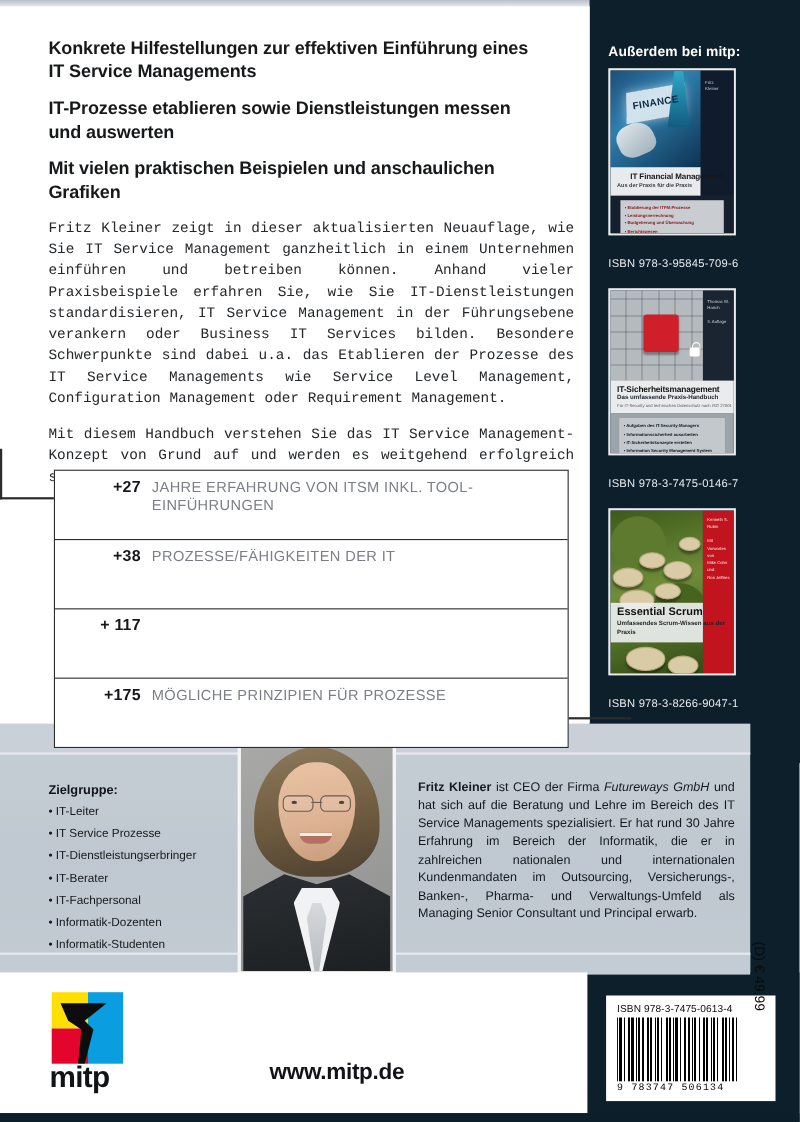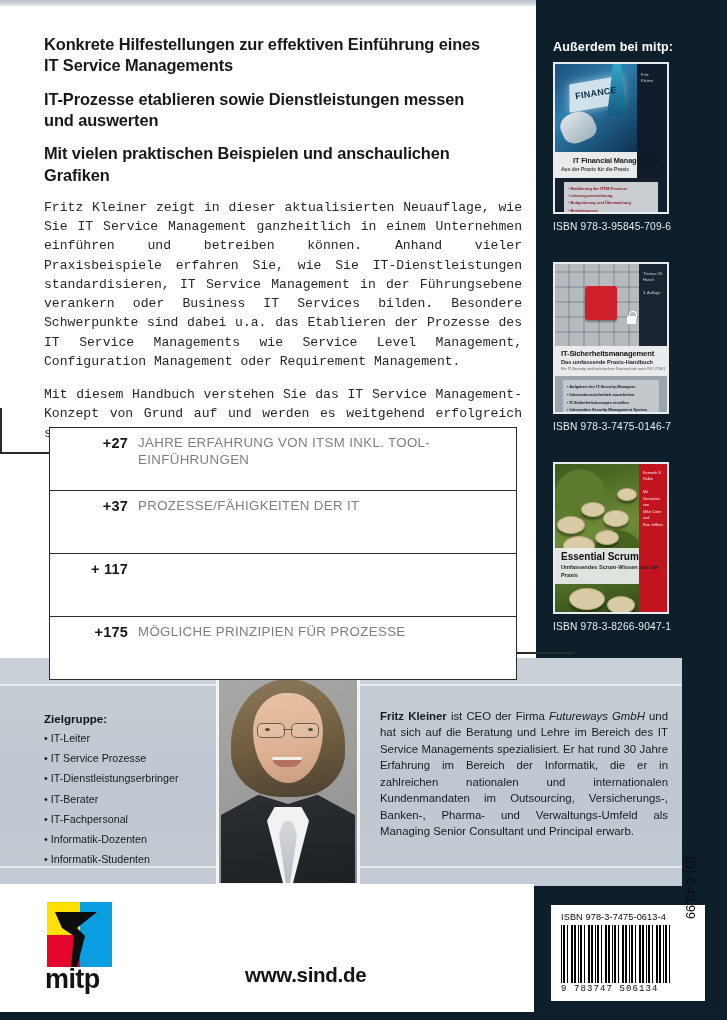--- a/index.html
+++ b/index.html
@@ -148,21 +148,21 @@
   }
   .promo-thumb{
     width:116px; height:152px;
     border:2.5px solid #e9ebed;
     box-sizing:border-box;
     position:relative;
     overflow:hidden;
     background:#1b2a3a;
   }
   .promo-isbn{
-    margin-top:7px;
+    margin-top:21px;
     font-size:10.2px;
     color:#e9ecef;
     letter-spacing:0.2px;
     white-space:nowrap;
   }
   .p1{ top:62px; }
   .p2{ top:262px; }
   .p3{ top:462px; }
 
   
@@ -513,21 +513,21 @@
   <div class="stats-wrap">
     <div class="rule-left"></div>
     <div class="rule-left-v"></div>
     <div class="rule-right"></div>
     <div class="stats-box">
       <div class="stat-row">
         <div class="stat-num">+27</div>
         <div class="stat-label">JAHRE ERFAHRUNG VON ITSM INKL. TOOL-EINFÜHRUNGEN</div>
       </div>
       <div class="stat-row">
-        <div class="stat-num">+37</div>
+        <div class="stat-num">+38</div>
         <div class="stat-label">PROZESSE/FÄHIGKEITEN DER IT</div>
       </div>
       <div class="stat-row">
         <div class="stat-num">+ 117</div>
       </div>
       <div class="stat-row">
         <div class="stat-num">+175</div>
         <div class="stat-label">MÖGLICHE PRINZIPIEN FÜR PROZESSE</div>
       </div>
     </div>
@@ -642,21 +642,21 @@
 
   <div class="mitp-logo">
     <div class="ml-q ml-yellow"></div>
     <div class="ml-q ml-blue"></div>
     <div class="ml-q ml-red"></div>
     <svg class="ml-swoosh" viewBox="0 0 65 65">
       <path d="M8 10 L50 10 L30 26 L38 34 L30 65 L24 65 L27 34 L15 26 Z" fill="#0d0d0d"></path>
     </svg>
   </div>
   <div class="mitp-word">mitp</div>
-  <div class="mitp-url">www.sind.de</div>
+  <div class="mitp-url">www.mitp.de</div>
 
   <div class="barcode-box">
     <div class="bc-isbn">ISBN 978-3-7475-0613-4</div>
     <div class="bc-bars"></div>
     <div class="bc-digits">9  783747  506134</div>
     <div class="bc-price">(D) € 49,99</div>
   </div>
 
   <div class="edge-bottom"></div>
 </div>

